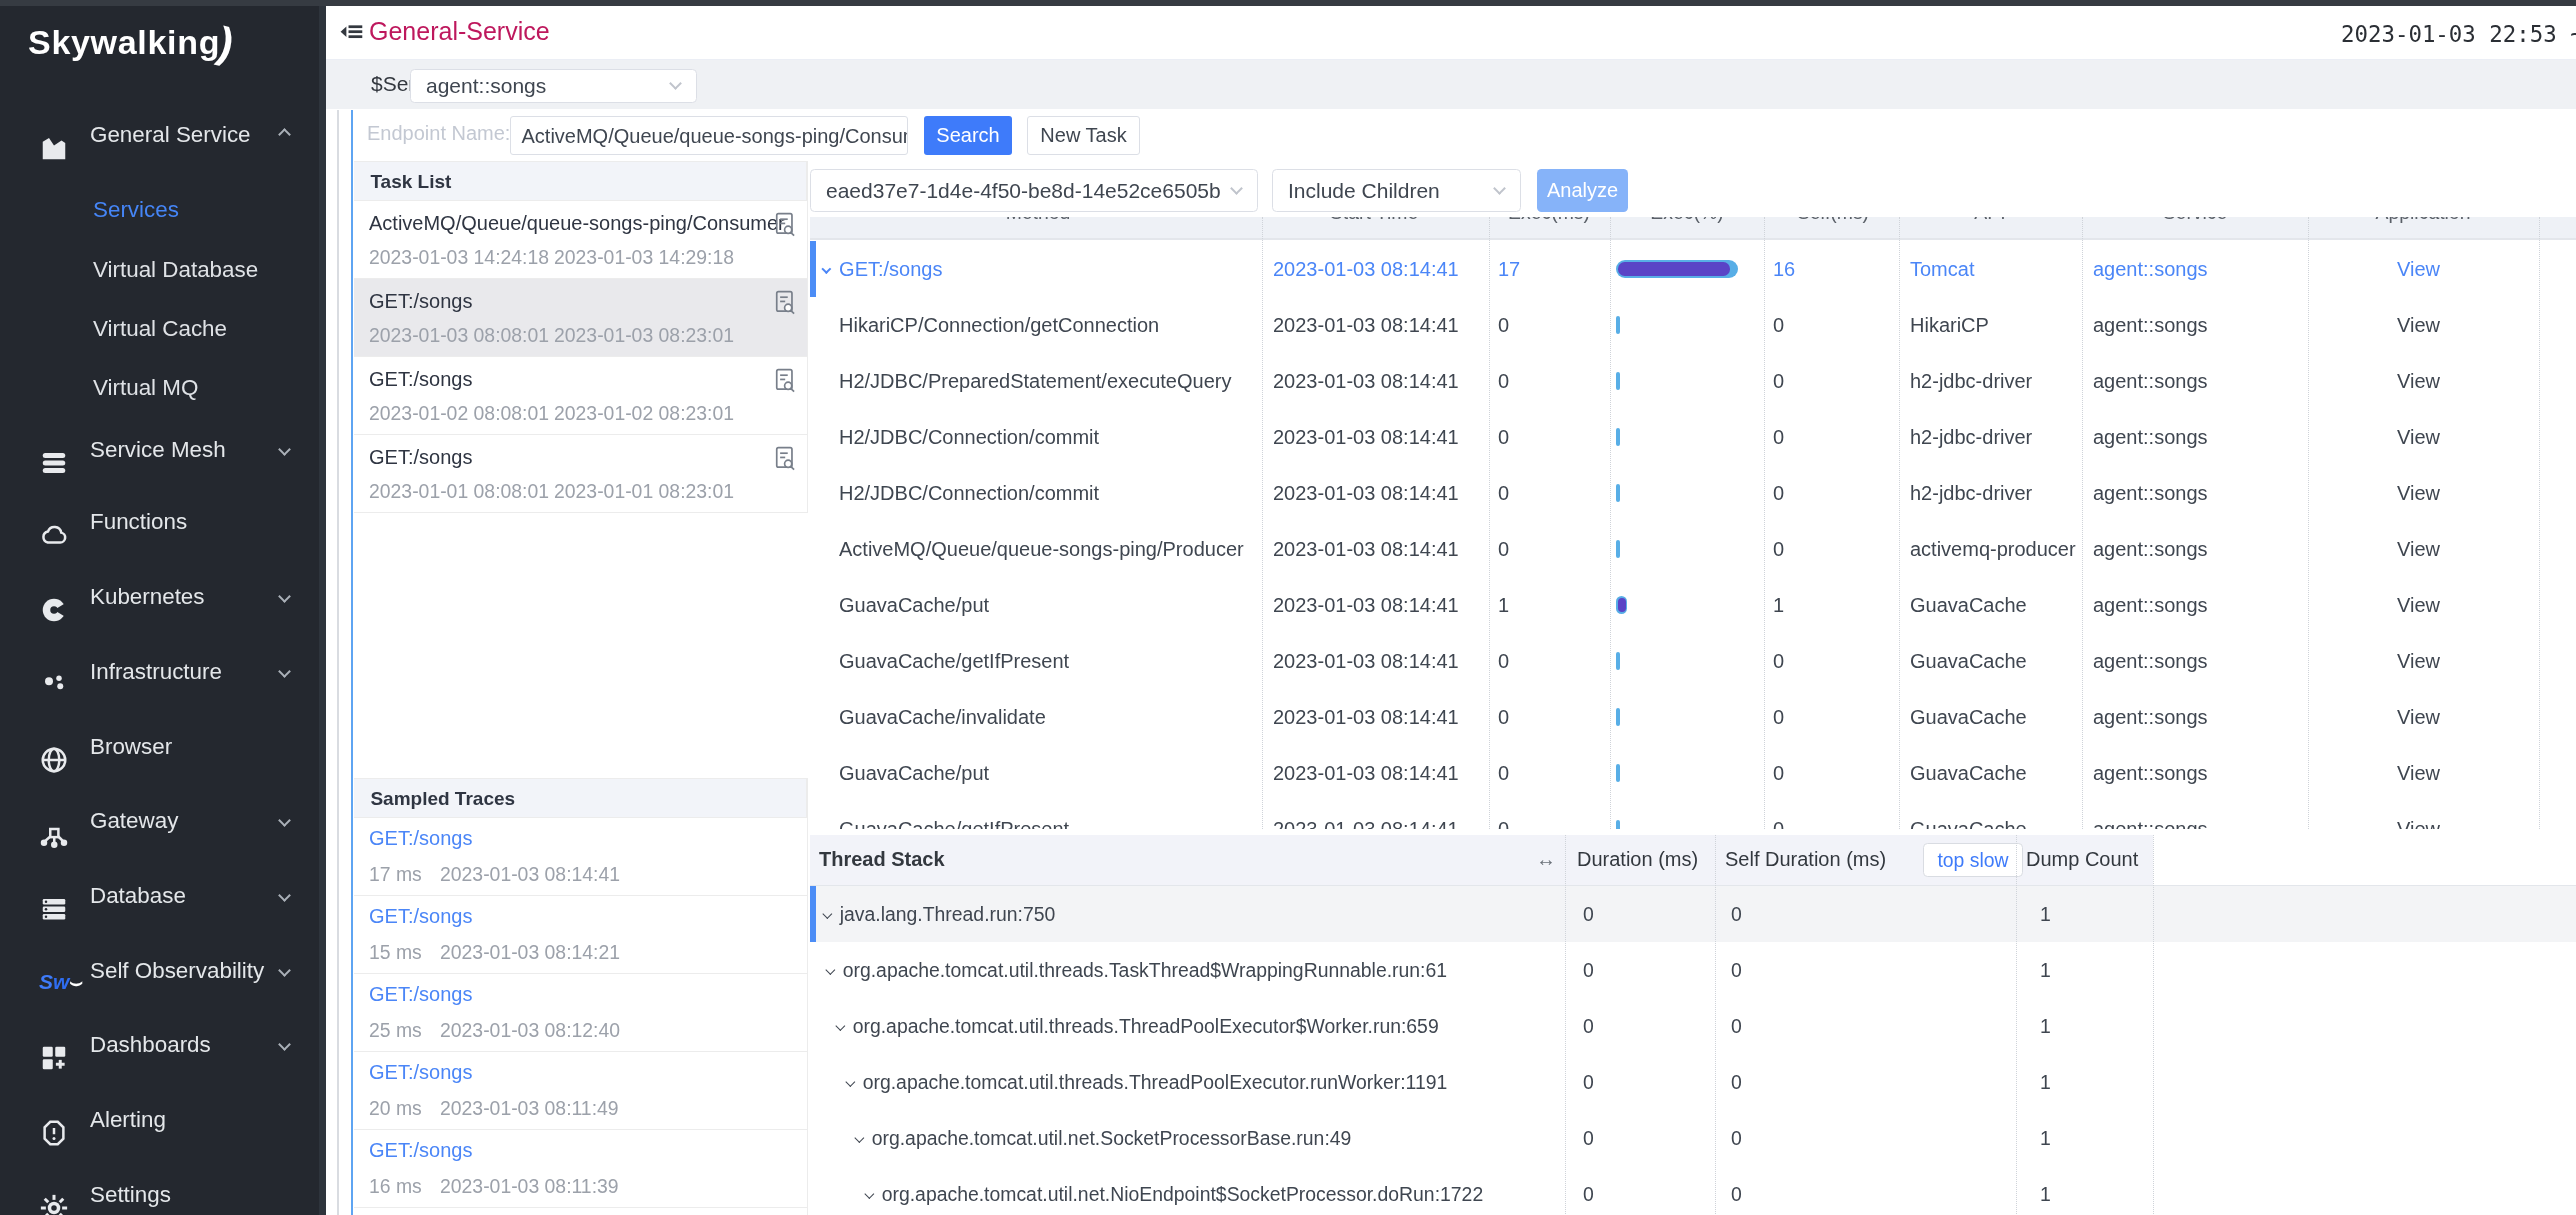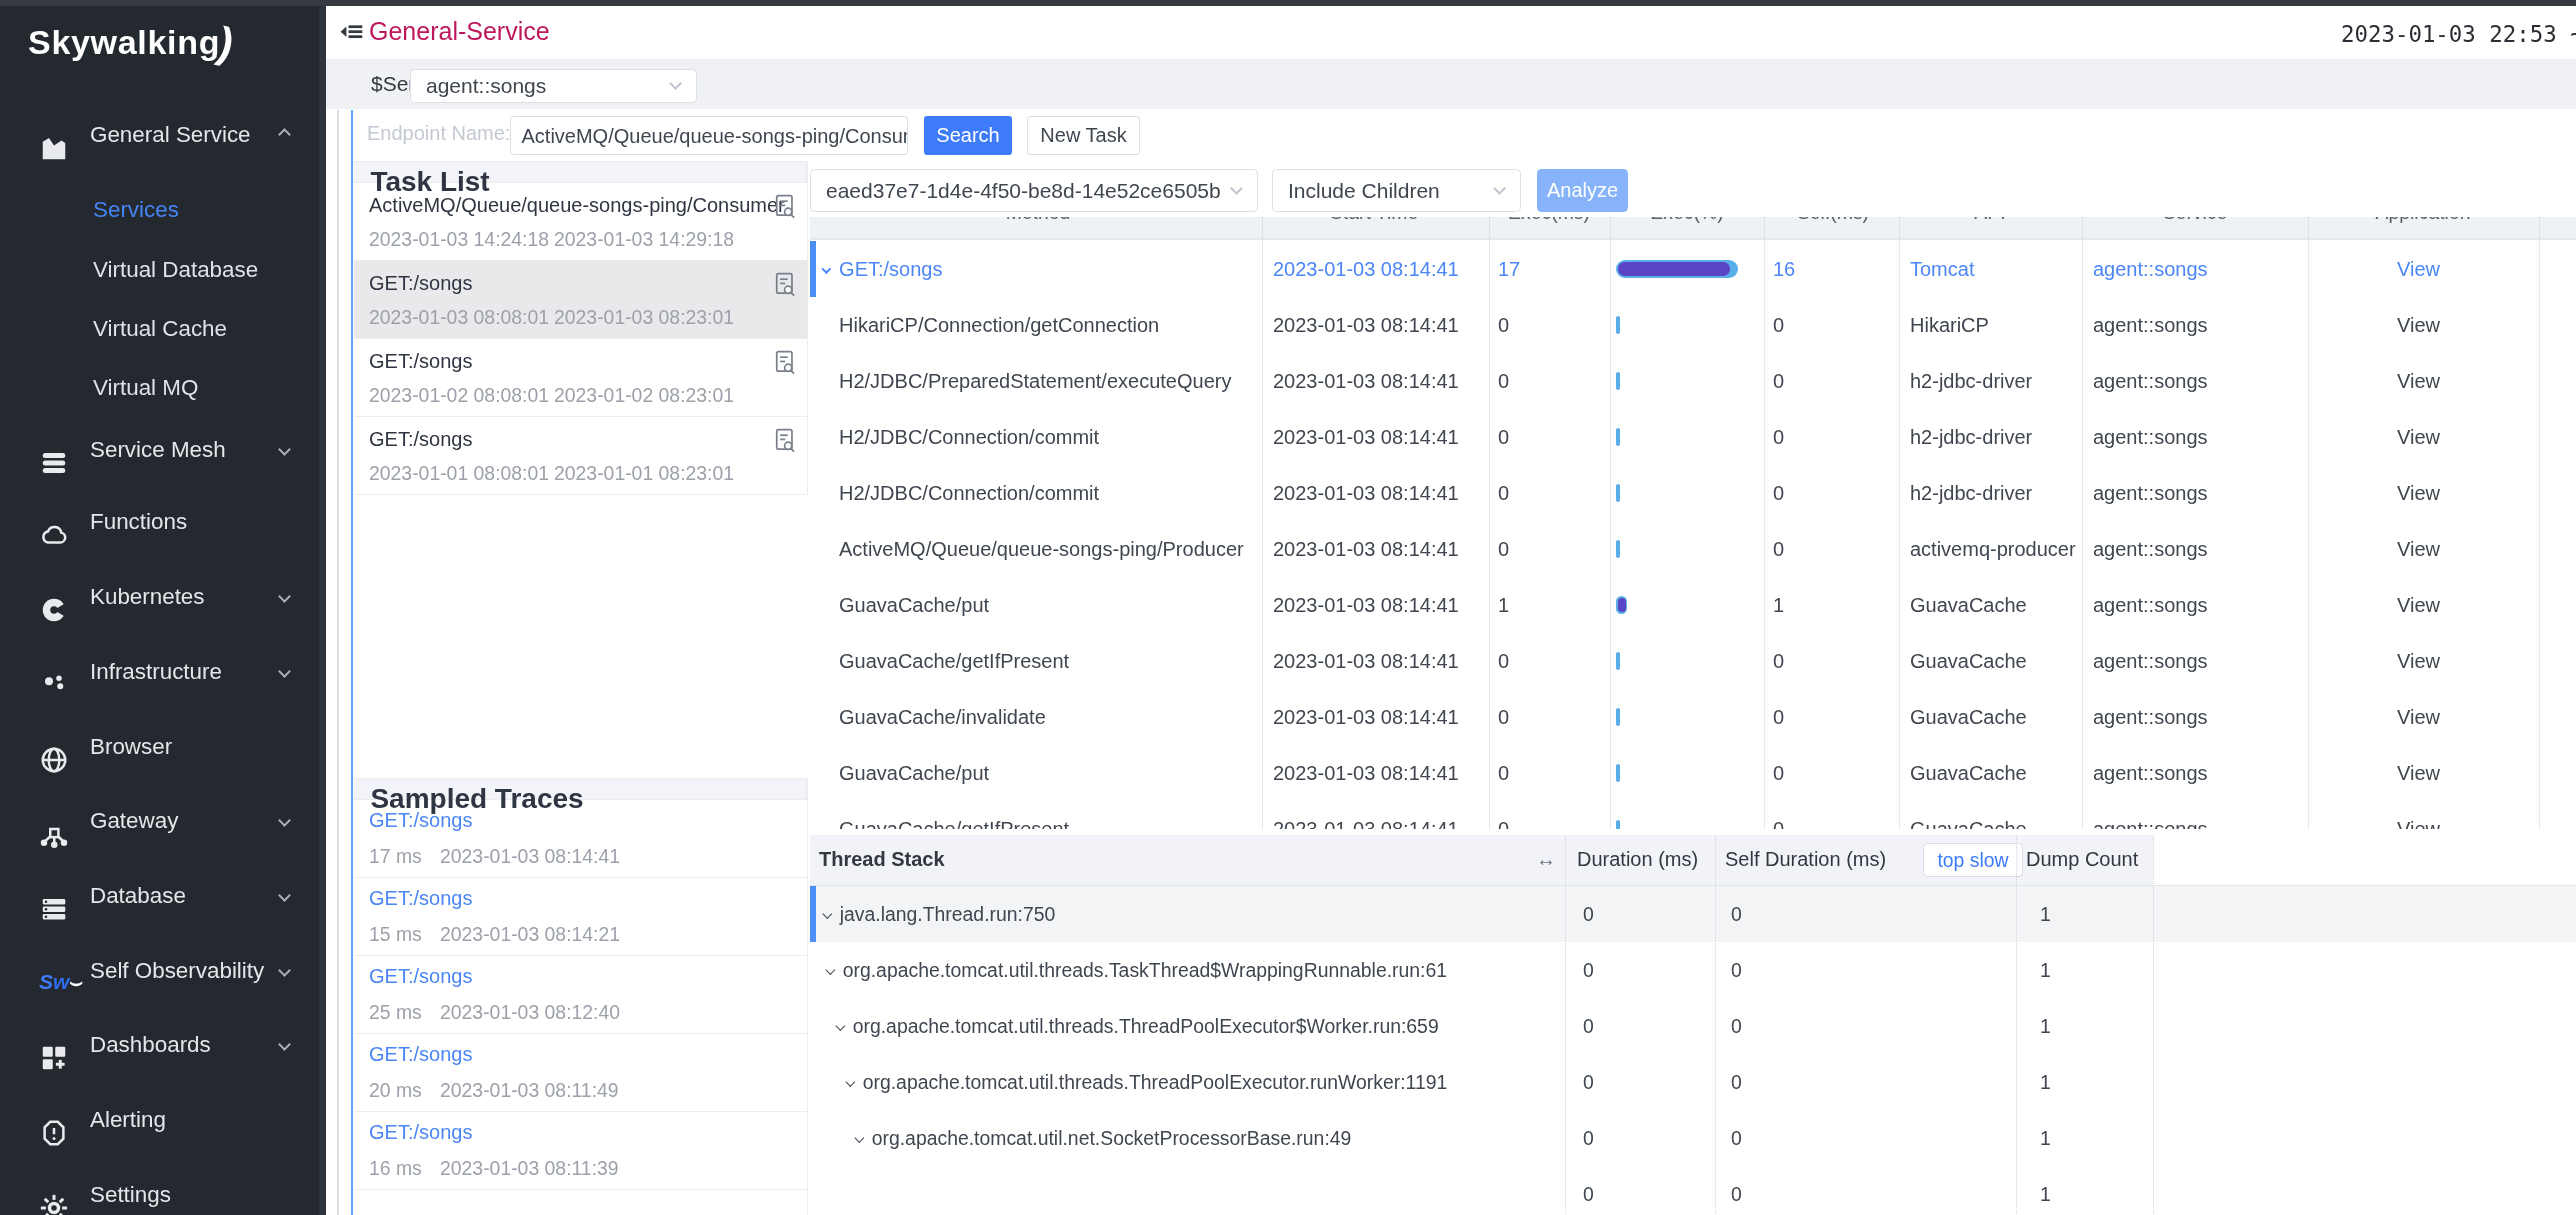--- a/index.html
+++ b/index.html
@@ -48,21 +48,21 @@
   
   #endpoint-label { position:absolute; left:367px; top:122px; font-size:20px; color:#c3c8d2; }
   #endpoint-input { position:absolute; left:510px; top:116px; width:398px; height:39px; background:#fff; border:0.7px solid #dcdfe6; border-radius:3px; overflow:hidden; }
   #endpoint-input .val { position:absolute; left:10.5px; top:50%; transform:translateY(-50%); font-size:20px; color:#3f4650; white-space:nowrap; }
   .btn { position:absolute; height:39px; border-radius:3px; font-size:20px; text-align:center; cursor:pointer; }
   #search-btn { left:924px; top:116px; width:88px; background:#3e7bfa; color:#fff; line-height:39px; }
   #newtask-btn { left:1027px; top:116px; width:113px; background:#fff; border:0.7px solid #dcdfe6; color:#3f4650; line-height:37px; }
 
   
   .panel { position:absolute; left:354px; width:454px; background:#fff; border-right:0.7px solid #ececec; }
-  .panel-head { height:22px; background:#f2f4f9; border:0.7px solid #ececec; border-left:none; font-size:28px; font-weight:700; color:#2f3542; line-height:39px; padding-left:16.4px; }
+  .panel-head { height:40px; background:#f2f4f9; border:0.7px solid #ececec; border-left:none; font-size:19px; font-weight:700; color:#2f3542; line-height:39px; padding-left:16.4px; }
   .task-item { position:relative; height:78px; border-bottom:0.7px solid #ececec; cursor:pointer; }
   .task-item.selected { background:#e9e9ec; }
   .task-item .nm { position:absolute; left:15px; top:10.5px; font-size:20px; color:#2f3542; white-space:nowrap; }
   .task-item .t1 { position:absolute; left:15px; top:45px; font-size:19.4px; color:#9ca1aa; }
   .task-item .t2 { position:absolute; left:200px; top:45px; font-size:19.4px; color:#9ca1aa; }
   .task-item .doc { position:absolute; right:10.5px; top:10.5px; }
   .trace-item { position:relative; height:78px; border-bottom:0.7px solid #ececec; cursor:pointer; }
   .trace-item .nm { position:absolute; left:15px; top:9px; font-size:20px; color:#4b86f7; }
   .trace-item .du { position:absolute; left:15px; top:45px; font-size:19.4px; color:#9ca1aa; }
   .trace-item .tm { position:absolute; left:86px; top:45px; font-size:19.4px; color:#9ca1aa; }
@@ -550,20 +550,21 @@
         <span class="v" style="left: 921px;">0</span>
         <span class="v" style="left: 1230px;">1</span>
       </div>
       <div class="stack-row" style="top: 281px;">
         <span class="nm" style="left: 46px;"><i class="rowchev" style="border-width: 0px 1.9px 1.9px 0px;"></i>org.apache.tomcat.util.net.SocketProcessorBase.run:49</span>
         <span class="v" style="left: 773px;">0</span>
         <span class="v" style="left: 921px;">0</span>
         <span class="v" style="left: 1230px;">1</span>
       </div>
       <div class="stack-row" style="top: 337px;">
+        <span class="nm" style="left: 56px;"><i class="rowchev" style="border-width: 0px 1.9px 1.9px 0px;"></i>org.apache.tomcat.util.net.NioEndpoint$SocketProcessor.doRun:1722</span>
         <span class="v" style="left: 773px;">0</span>
         <span class="v" style="left: 921px;">0</span>
         <span class="v" style="left: 1230px;">1</span>
       </div>
     </div>
 <div class="vdot" style="left: 755px; top: 6px;"></div>
     <div class="vdot" style="left: 905px; top: 6px;"></div>
     <div class="vdot" style="left: 1206px; top: 6px;"></div>
     <div class="vdot" style="left: 1343px; top: 6px;"></div>
   </div>

